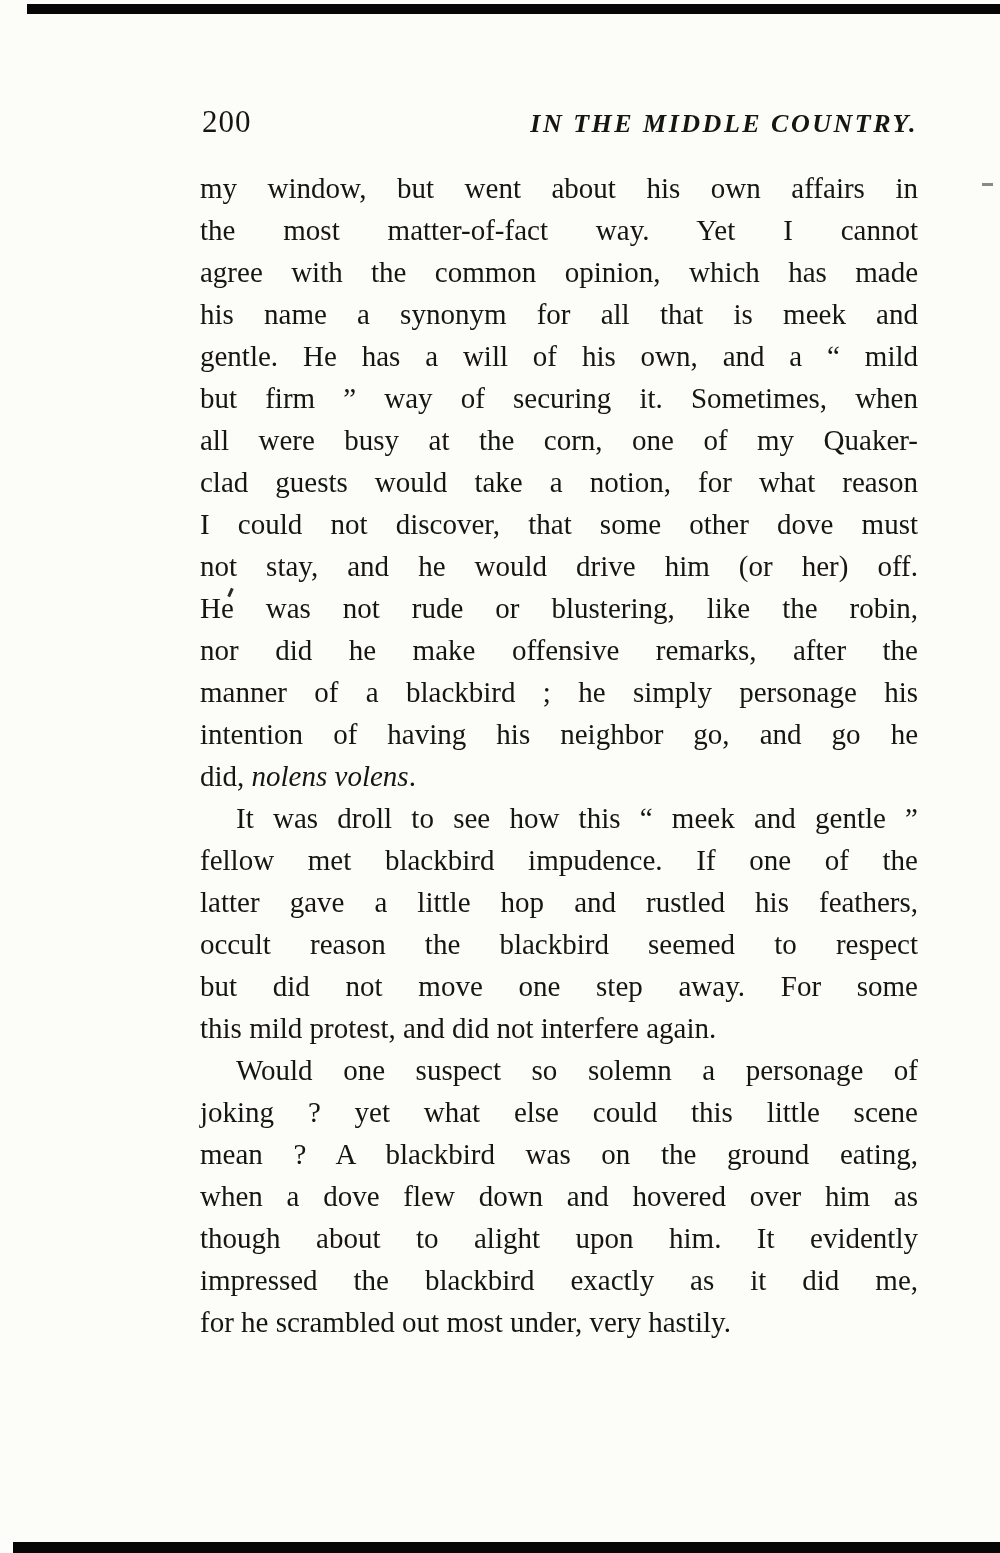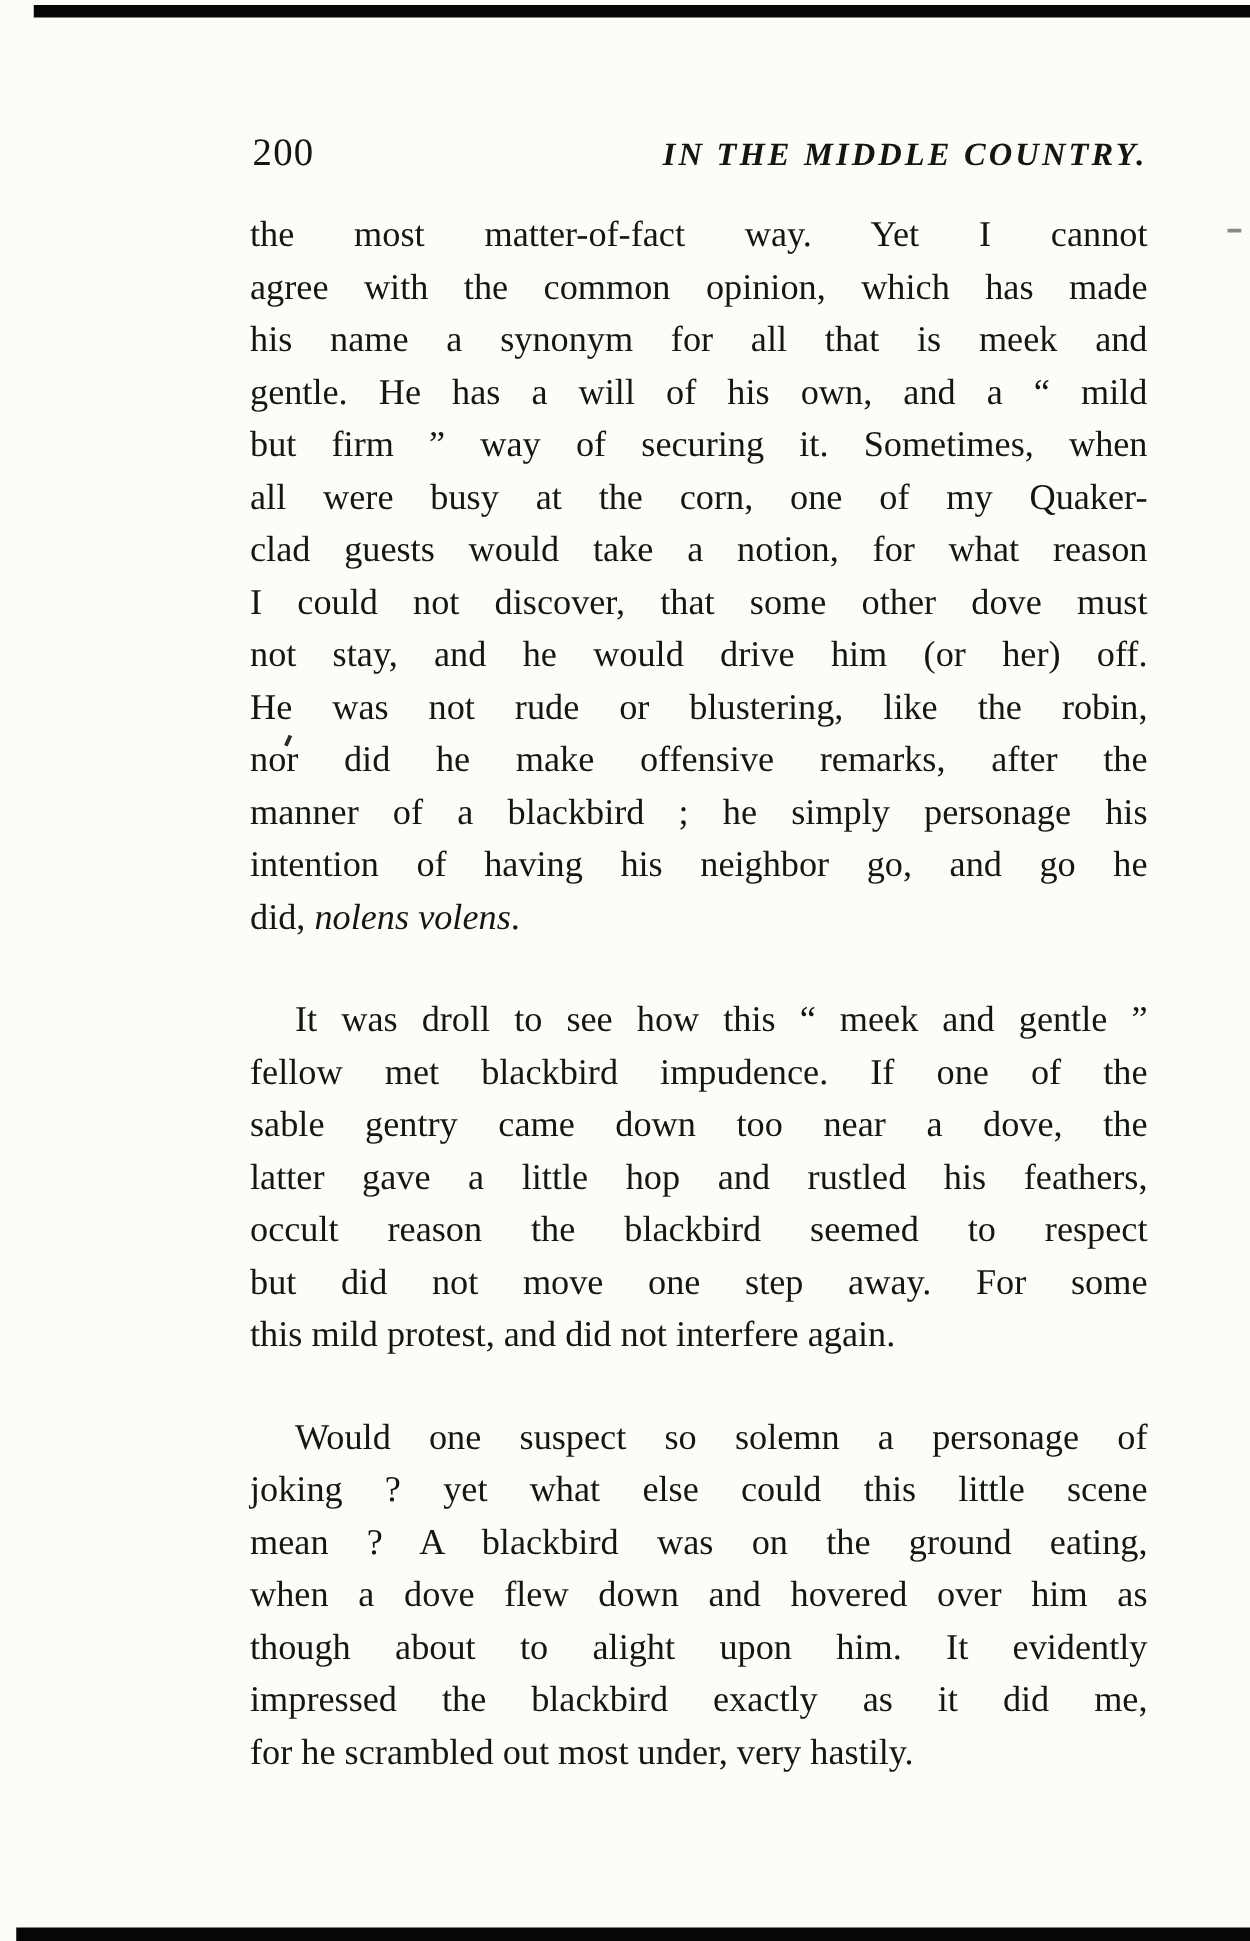--- a/index.html
+++ b/index.html
@@ -74,21 +74,20 @@
   .line {
     text-align: justify;
     text-align-last: justify;
   }
   .line.lastline {
     text-align: center;
     text-align-last: left;
   }
   .line.indent {
     text-indent: 36px;
-    margin-top: 40px;
   }
   .line em {
     font-style: italic;
   }
 </style>
 </head>
 <body>
 
 <div class="page">
 
@@ -96,40 +95,40 @@
   <div class="scan-bar-bottom"></div>
   <div class="scan-tick-right"></div>
   <div class="scan-mark-small"></div>
 
   <div class="page-number">200</div>
   <div class="running-header">IN THE MIDDLE COUNTRY.</div>
 
   <div class="body-text">
 
     <div>
+      <div class="line">my window, but went about his own affairs in</div>
       <div class="line">the most matter-of-fact way. Yet I cannot</div>
       <div class="line">agree with the common opinion, which has made</div>
       <div class="line">his name a synonym for all that is meek and</div>
       <div class="line">gentle. He has a will of his own, and a “ mild</div>
       <div class="line">but firm ” way of securing it. Sometimes, when</div>
       <div class="line">all were busy at the corn, one of my Quaker-</div>
       <div class="line">clad guests would take a notion, for what reason</div>
       <div class="line">I could not discover, that some other dove must</div>
       <div class="line">not stay, and he would drive him (or her) off.</div>
       <div class="line">He was not rude or blustering, like the robin,</div>
       <div class="line">nor did he make offensive remarks, after the</div>
       <div class="line">manner of a blackbird ; he simply personage his</div>
       <div class="line">intention of having his neighbor go, and go he</div>
       <div class="line lastline"><span>did, </span><em>nolens volens</em><span>.</span></div>
     </div>
 
     <div>
       <div class="line indent">It was droll to see how this “ meek and gentle ”</div>
       <div class="line">fellow met blackbird impudence. If one of the</div>
-      <div class="line">sable gentry came down too near a dove, the</div>
       <div class="line">latter gave a little hop and rustled his feathers,</div>
       <div class="line">occult reason the blackbird seemed to respect</div>
       <div class="line">but did not move one step away. For some</div>
       <div class="line lastline">this mild protest, and did not interfere again.</div>
     </div>
 
     <div>
       <div class="line indent">Would one suspect so solemn a personage of</div>
       <div class="line">joking ? yet what else could this little scene</div>
       <div class="line">mean ? A blackbird was on the ground eating,</div>

